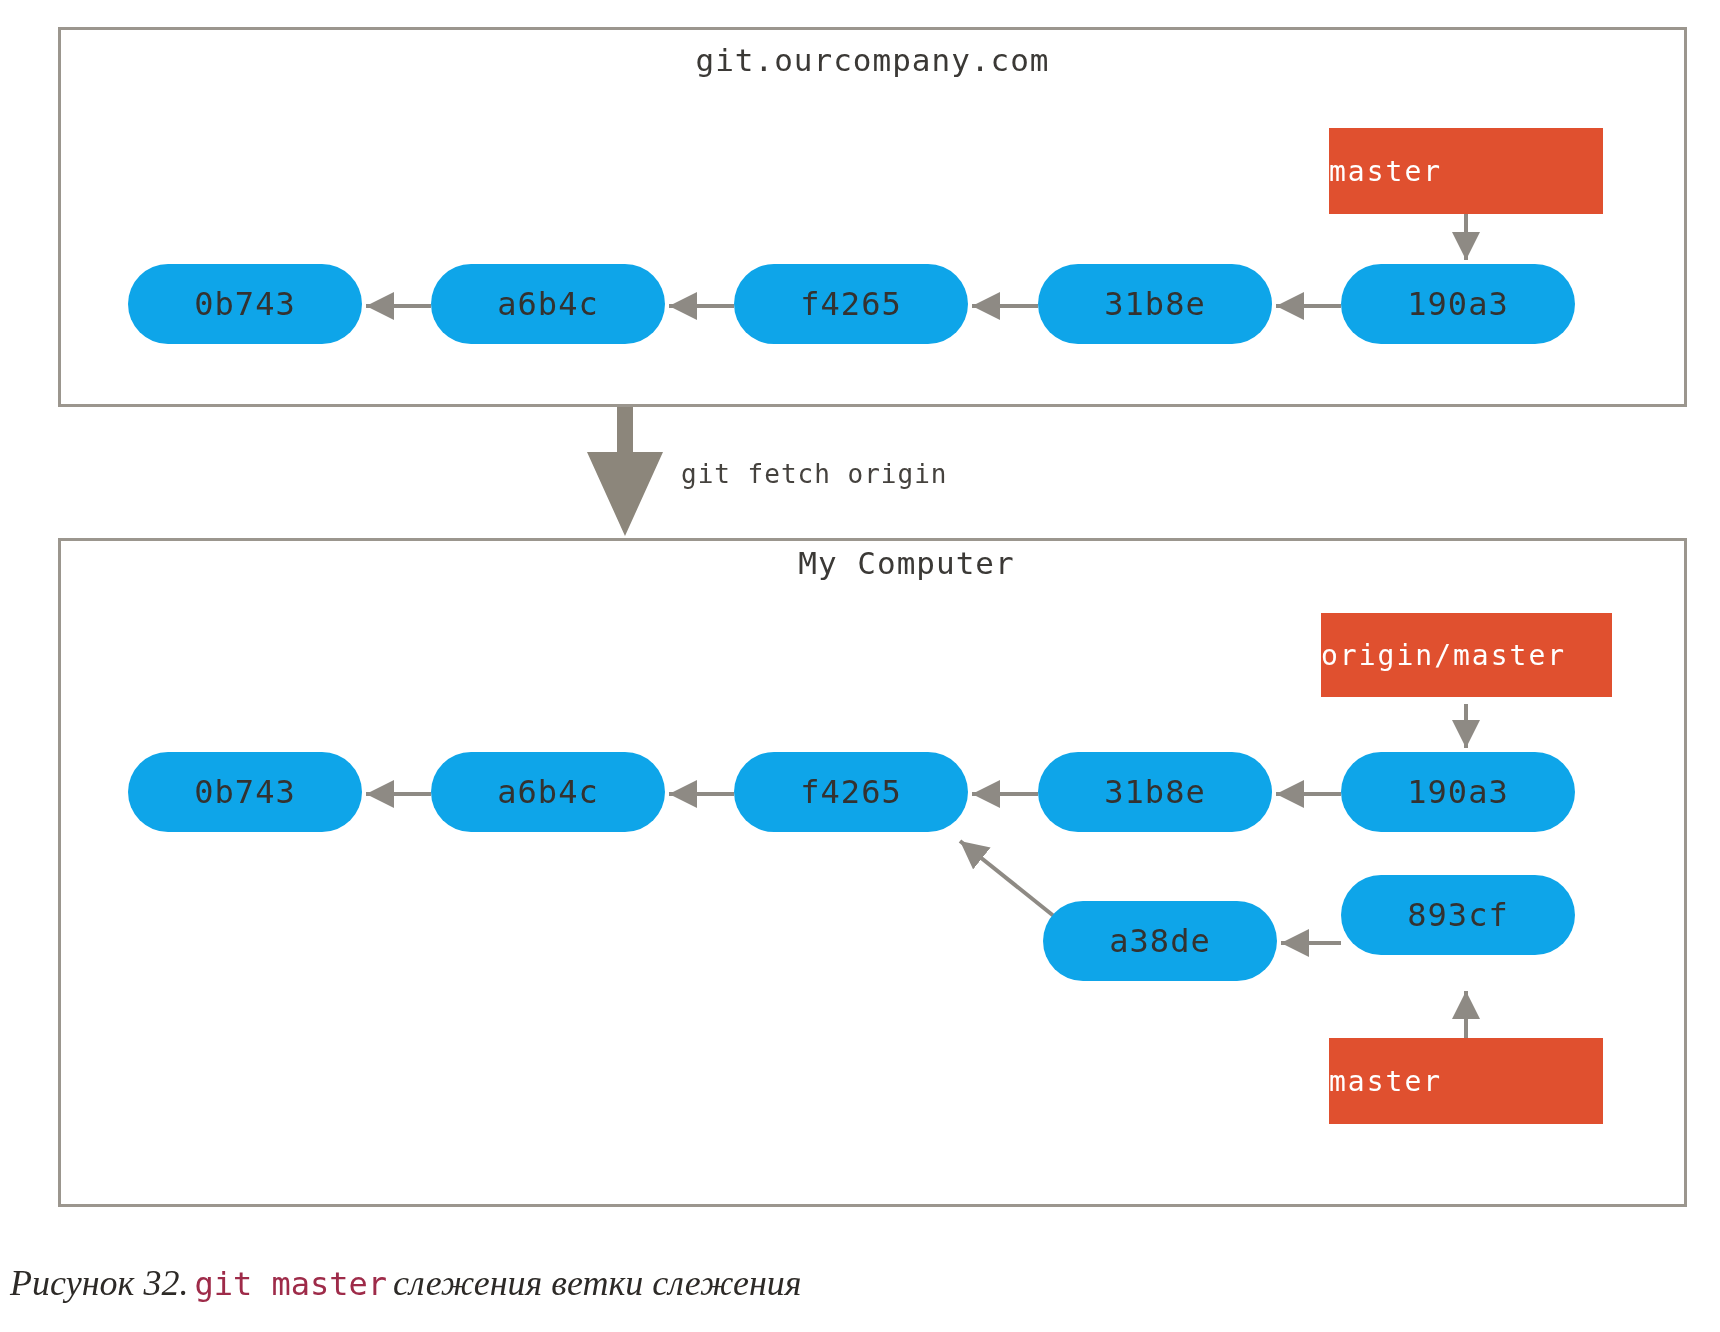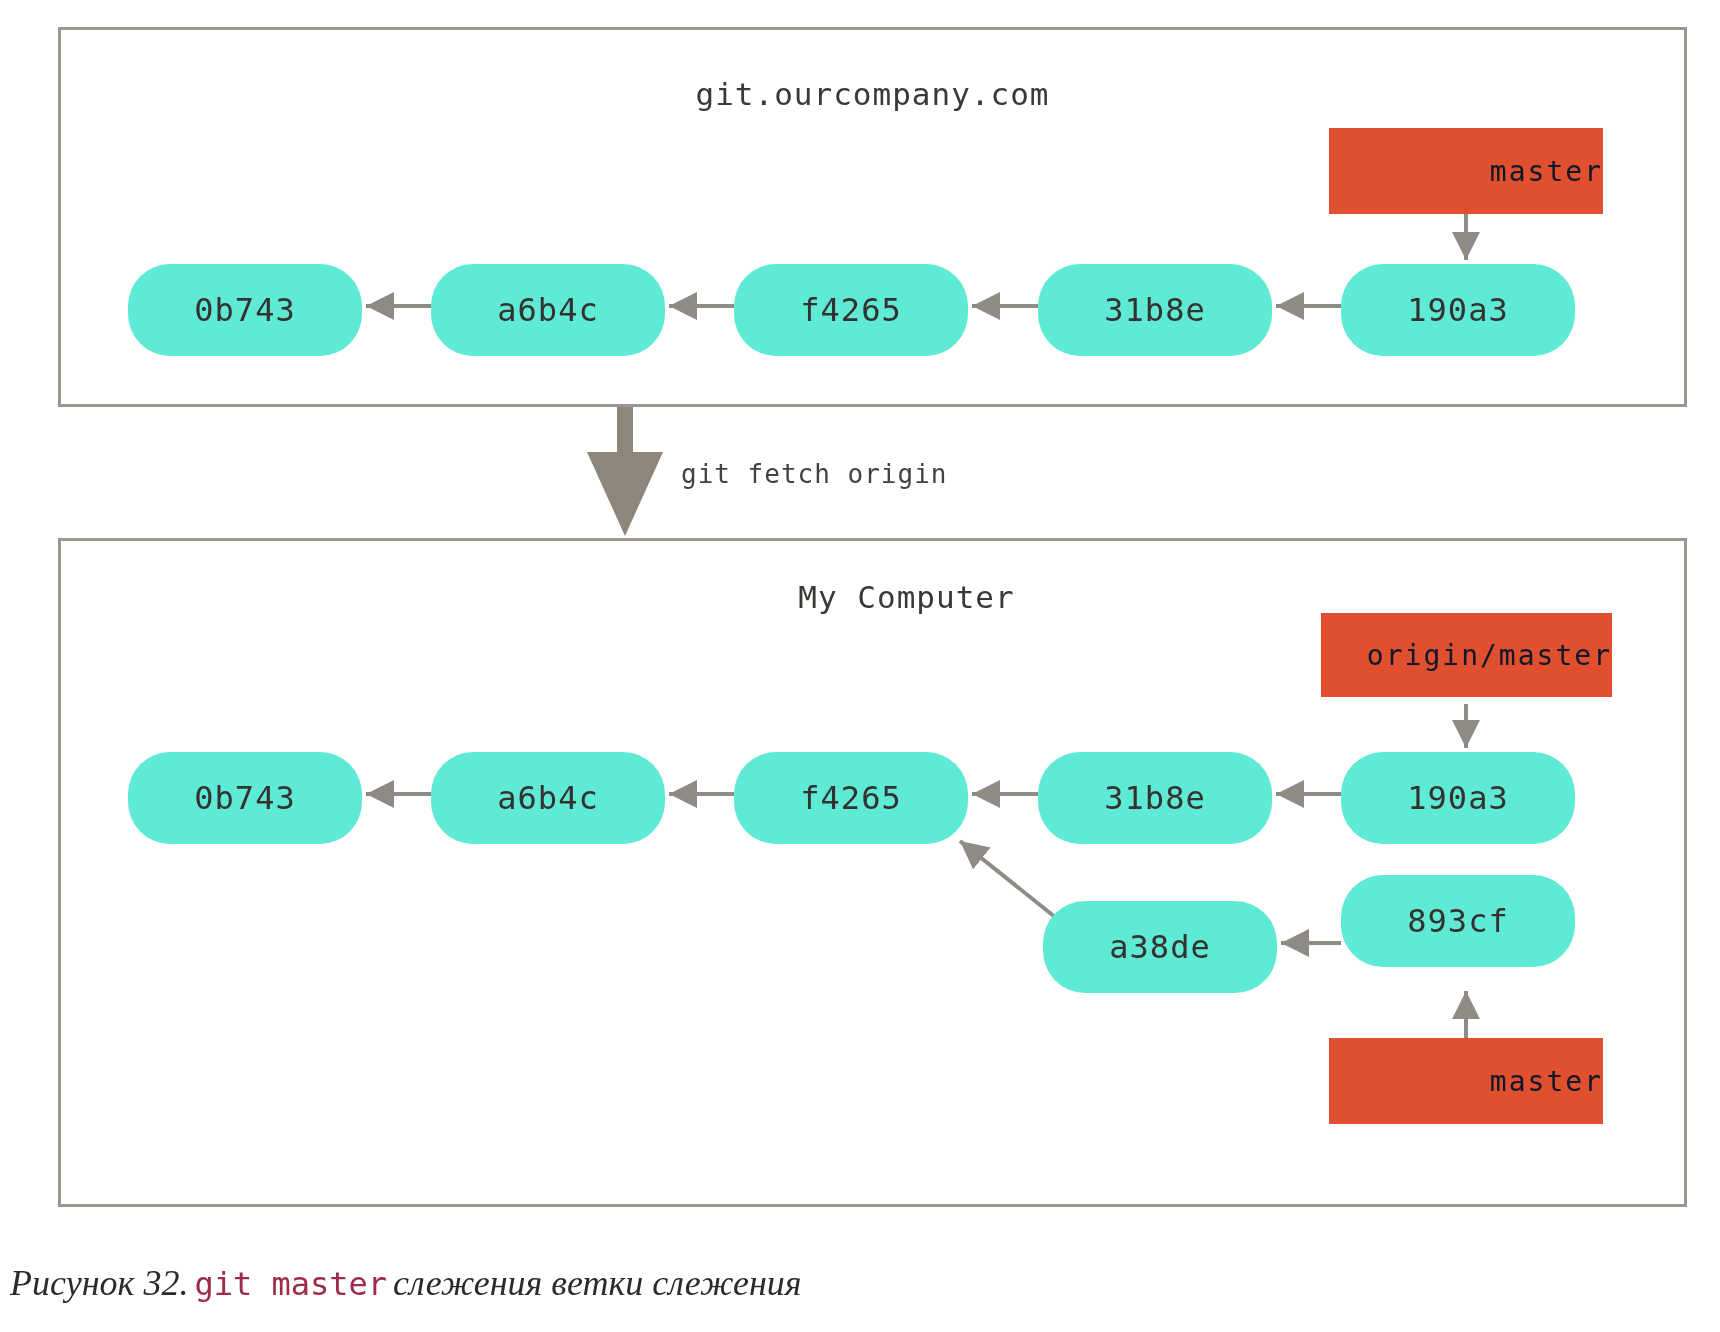--- a/index.html
+++ b/index.html
@@ -18,38 +18,37 @@
     box-sizing:border-box;
   }
   .panel-remote{left:58px;top:27px;width:1629px;height:380px;}
   .panel-local{left:58px;top:538px;width:1629px;height:669px;}
   .panel-title{
     position:absolute;
     left:58px;width:1629px;
     text-align:center;
     font-size:31px;color:#3b3936;
     letter-spacing:1px;
-    margin-top:34px;
   }
   .title-remote{top:42px;}
   .title-local{top:545px;padding-left:34px;}
   .pill{
     position:absolute;
-    width:234px;height:92px;
+    width:234px;height:80px;
     border-radius:42px;
-    background:#5eead4;
+    background:#0ea5e9;
     display:flex;align-items:center;justify-content:center;
     font-size:32px;color:#343230;
     letter-spacing:1px;
   }
   .branch-box{
     position:absolute;
     background:#e0502f;
-    display:flex;align-items:center;justify-content:flex-end;
-    font-size:28px;color:#0f172a;
+    display:flex;align-items:center;justify-content:flex-start;
+    font-size:28px;color:#ffffff;
     letter-spacing:2px;
   }
   .box-remote-master{left:1329px;top:128px;width:274px;height:86px;}
   .box-origin-master{left:1321px;top:613px;width:291px;height:84px;}
   .box-local-master{left:1329px;top:1038px;width:274px;height:86px;}
   .fetch-label{
     position:absolute;
     left:681px;top:459px;
     font-size:26px;color:#45423e;
     letter-spacing:1px;

